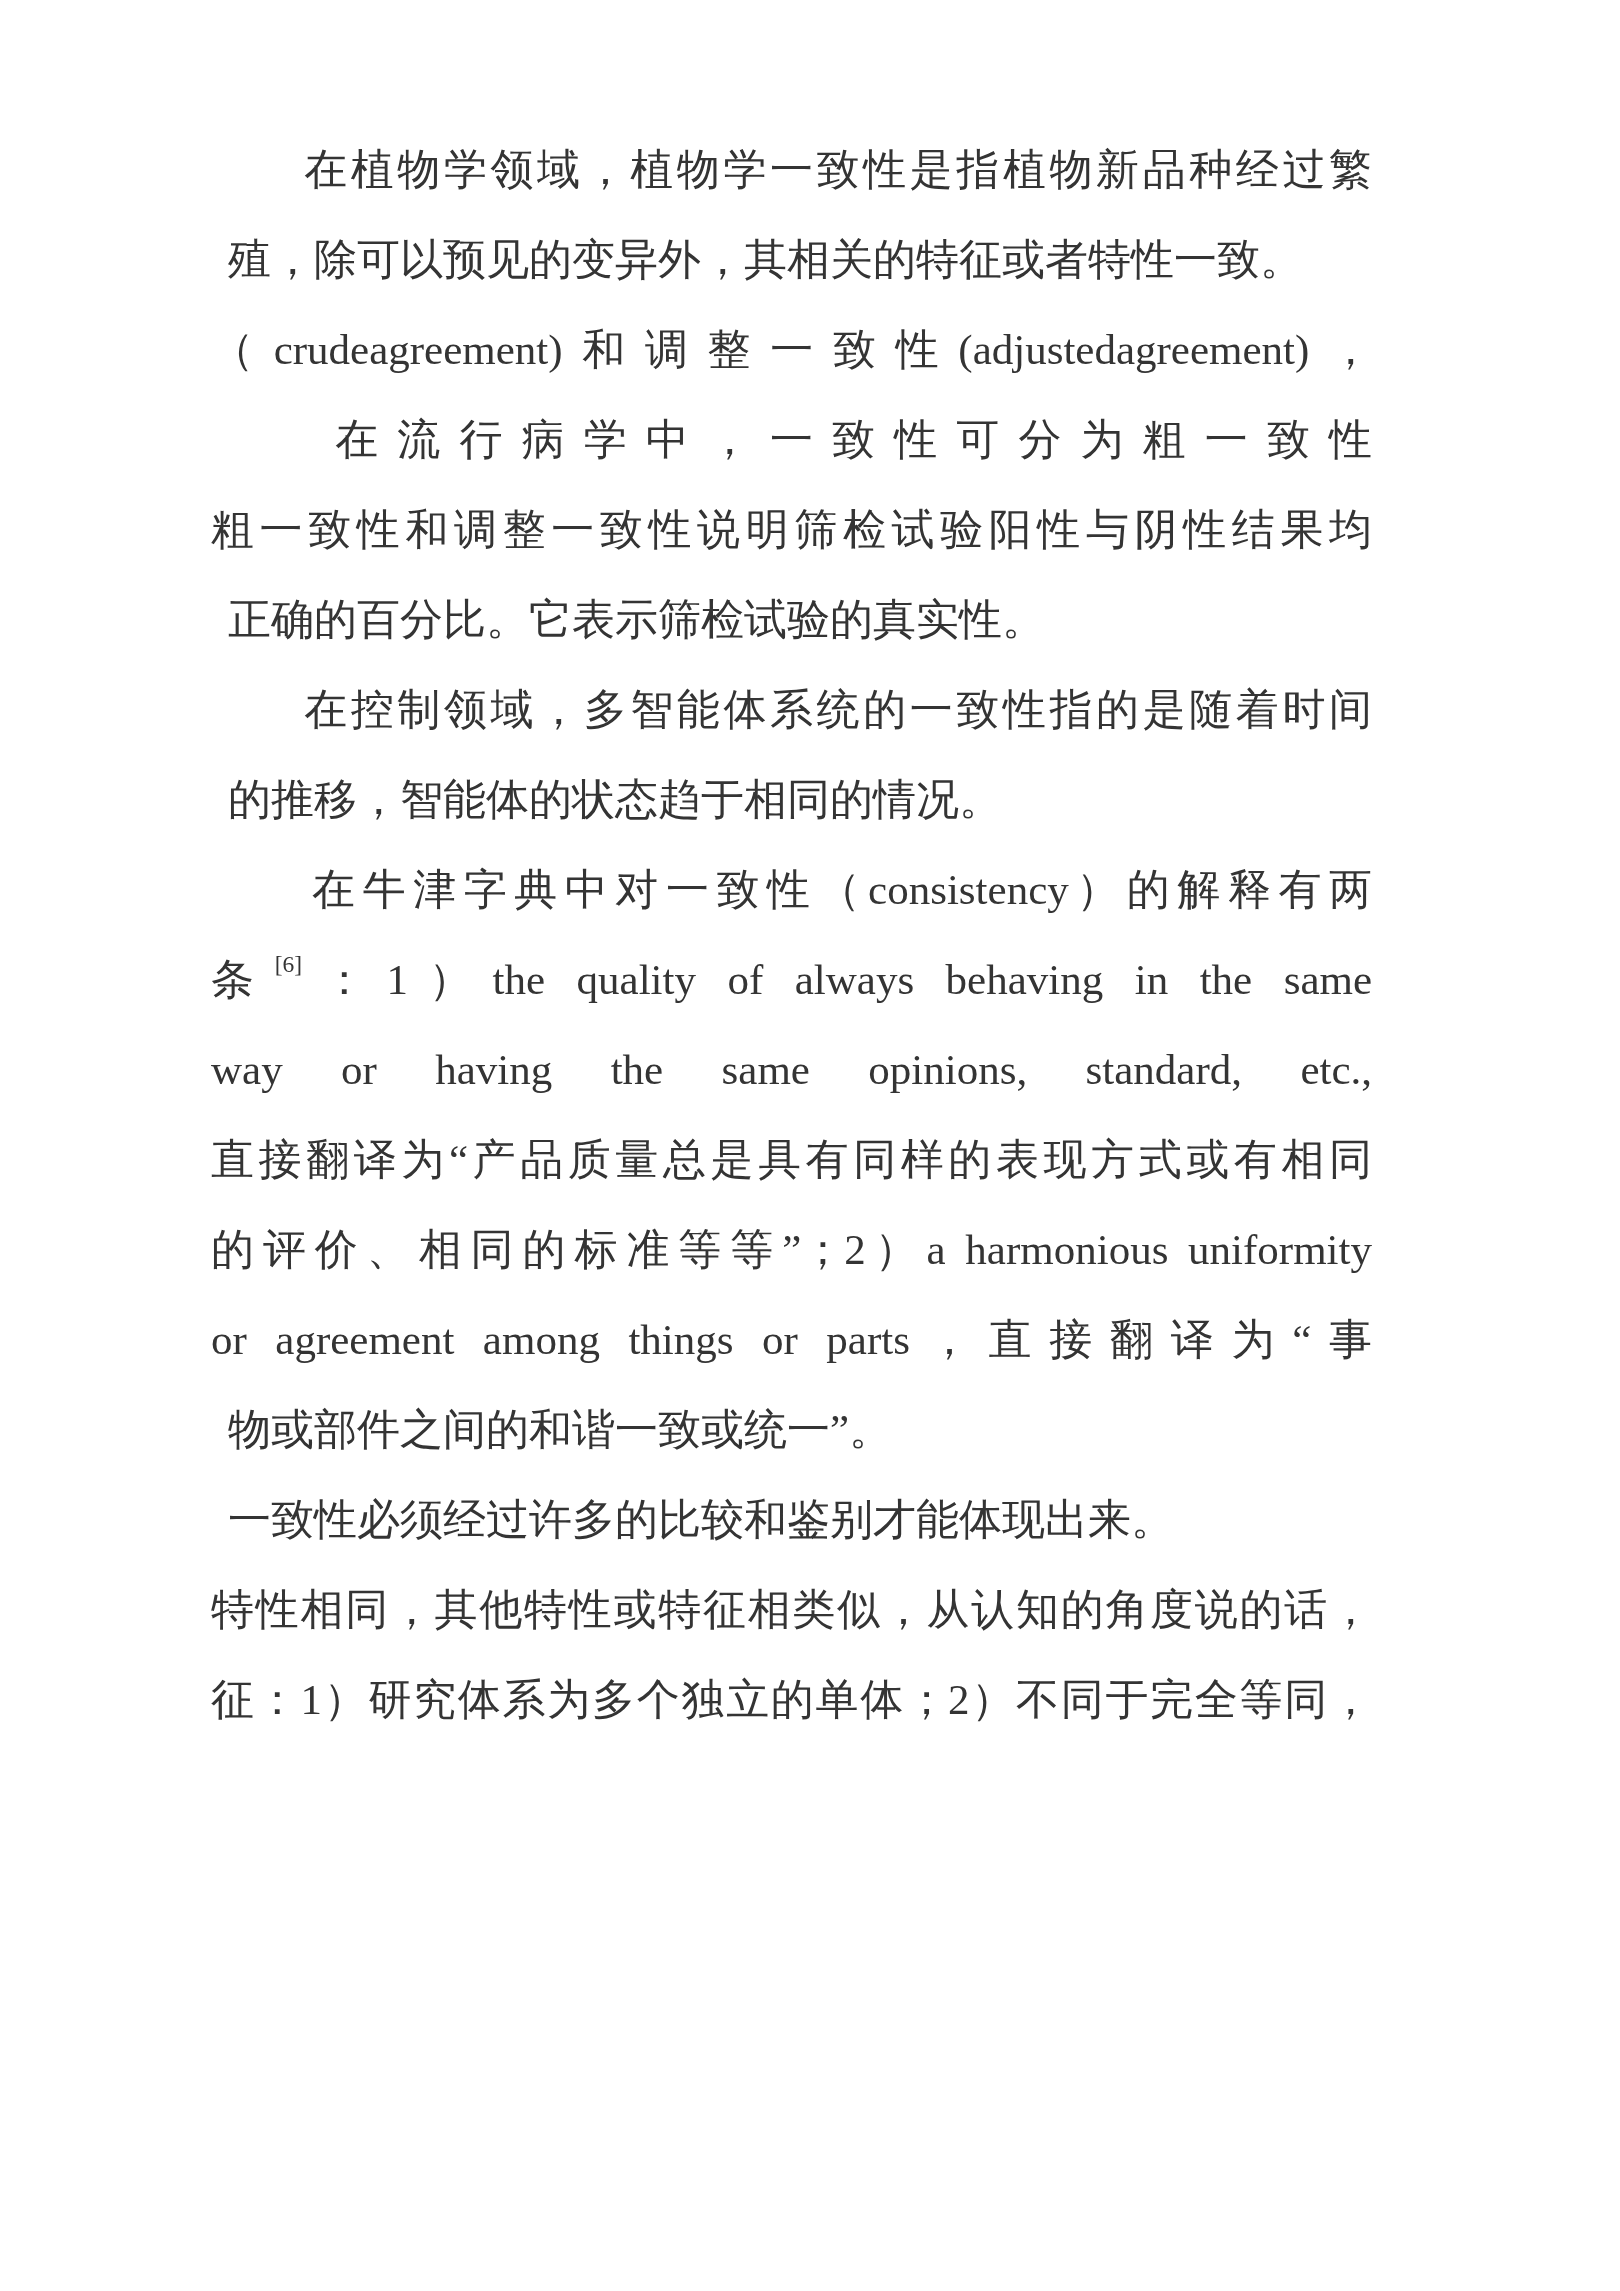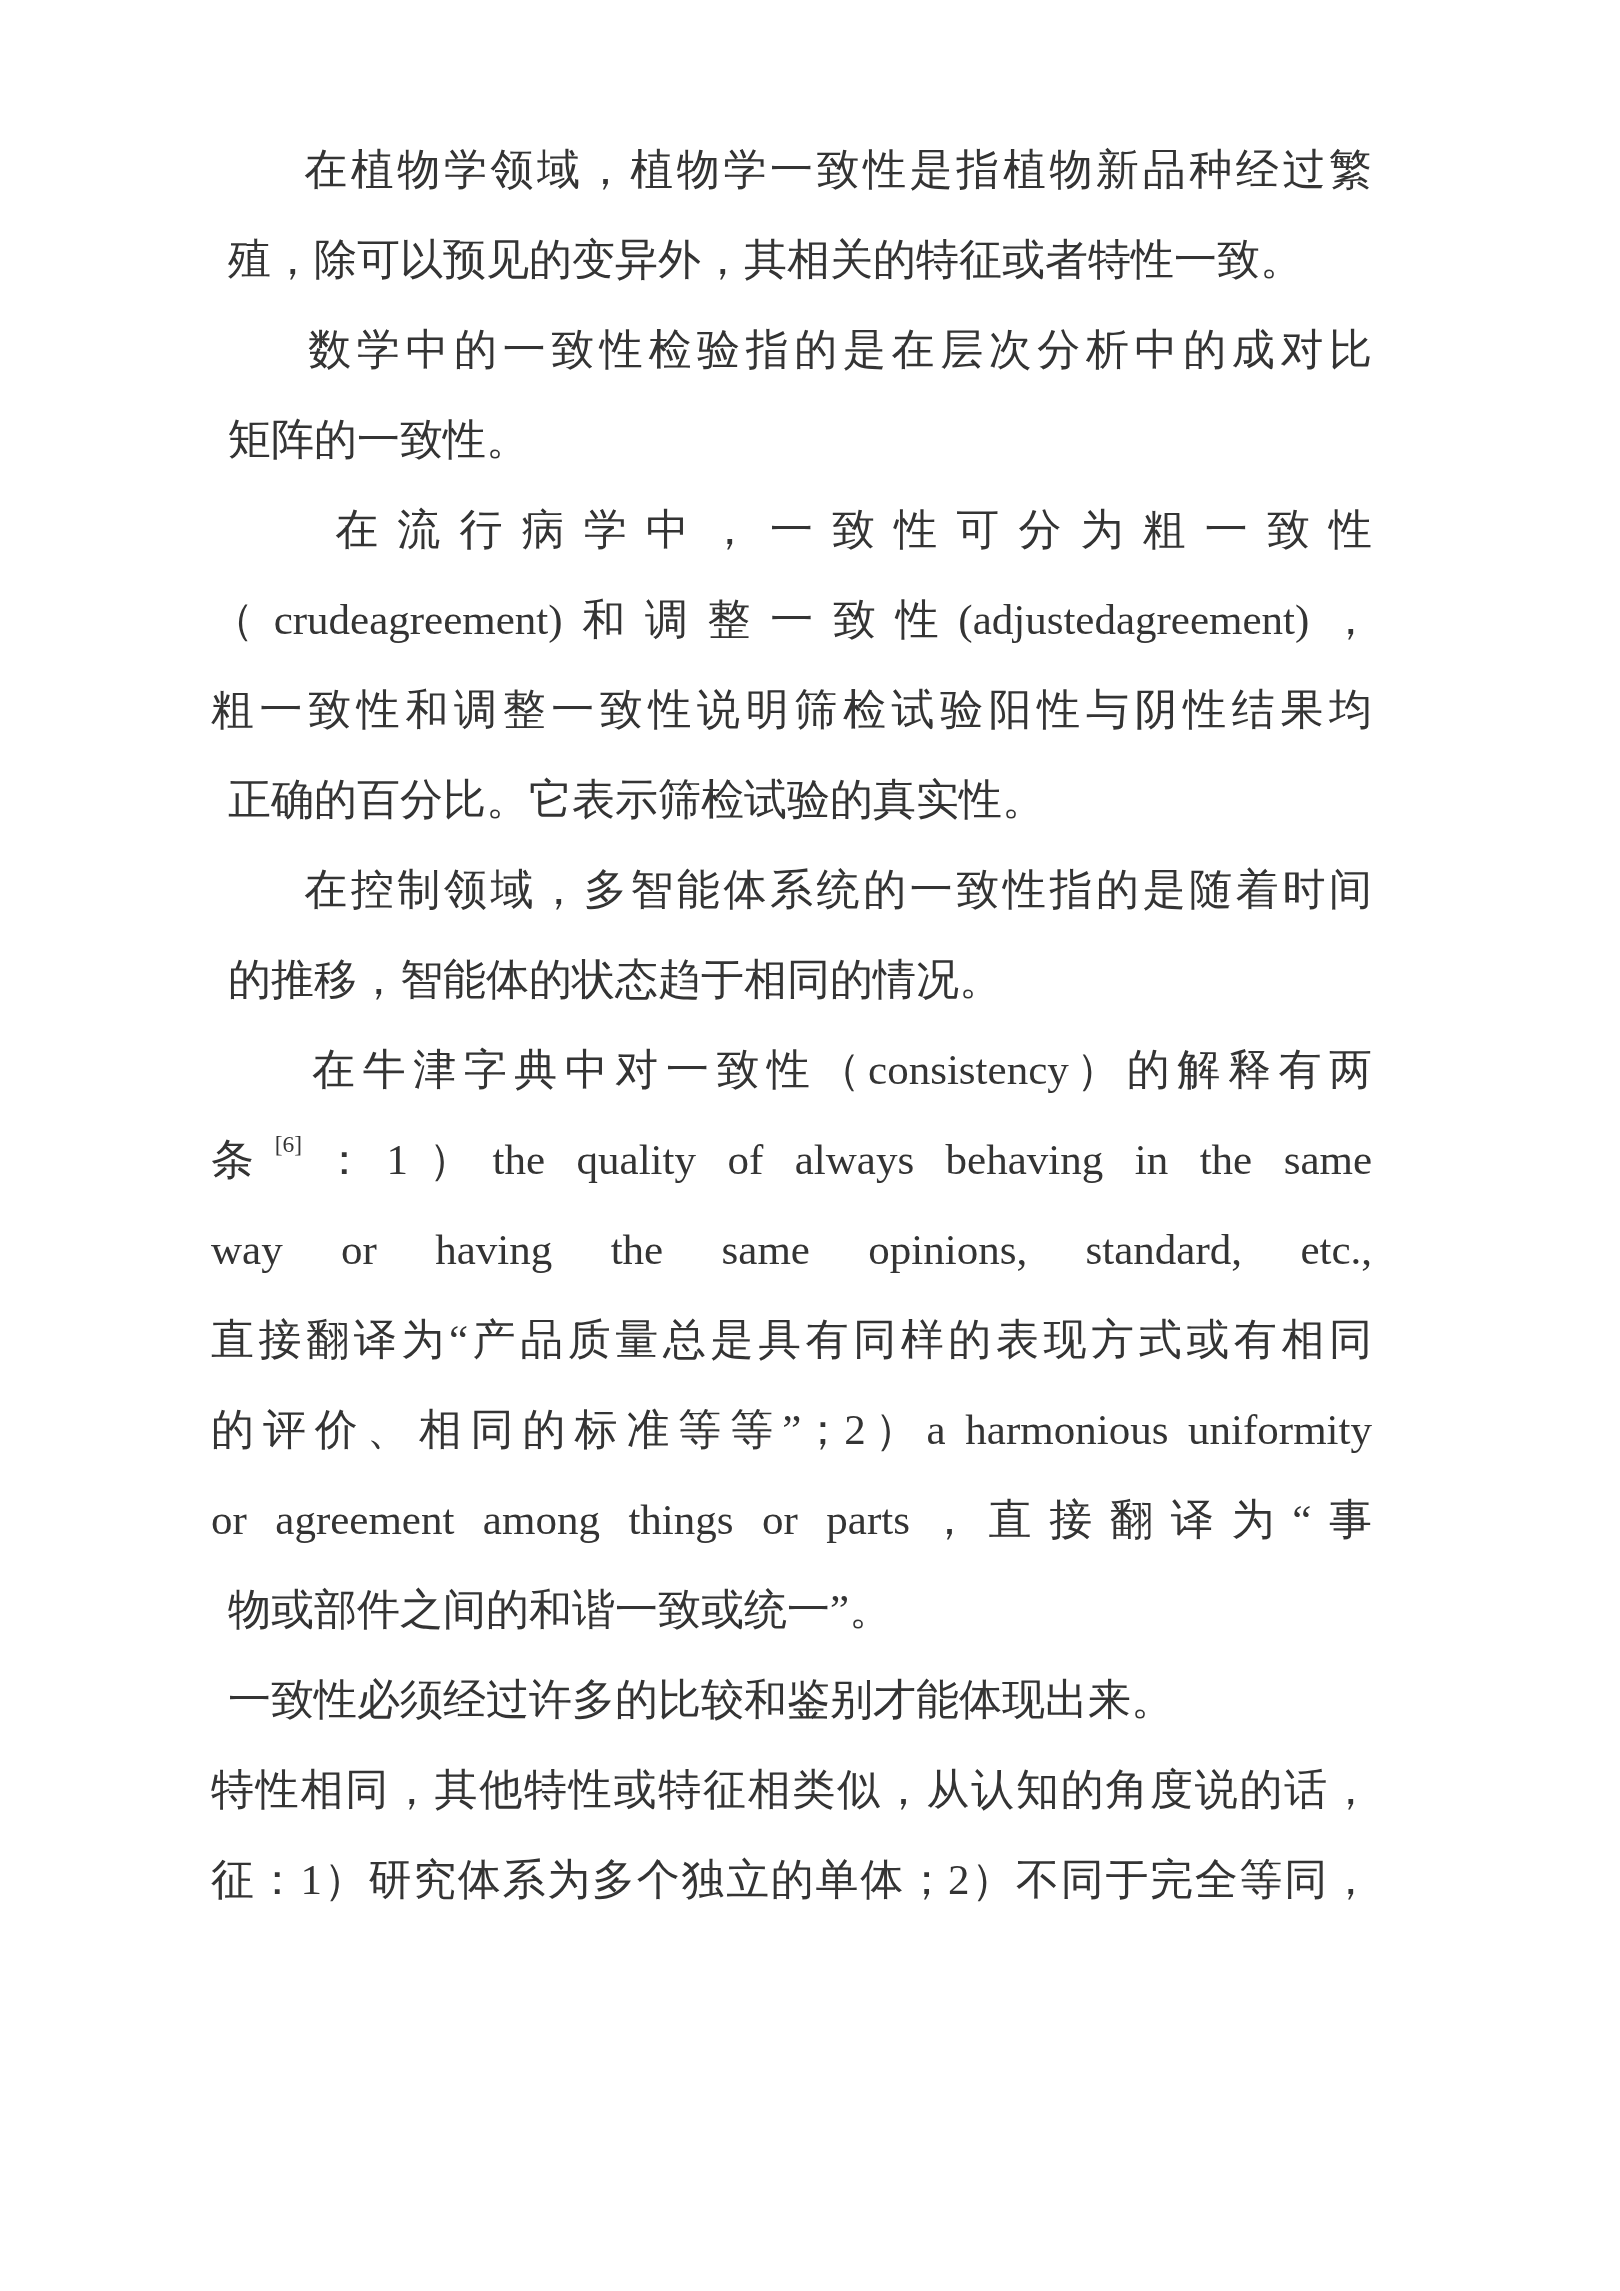--- a/index.html
+++ b/index.html
@@ -52,26 +52,22 @@
 </head>
 <body>
 
 <div class="page">
   <div class="content" style="color: rgb(52, 52, 52);">
       <div class="paragraph">
         <div class="line"><span>　　在植物学领域，植物学一致性是指植物新品种经过繁</span></div>
         <div class="line end"><span>殖，除可以预见的变异外，其相关的特征或者特性一致。</span></div>
       </div>
       <div class="paragraph">
-        <div class="line"><span>　　数学中的一致性检验指的是在层次分析中的成对比</span></div>
-        <div class="line end"><span>矩阵的一致性。</span></div>
-      </div>
-      <div class="paragraph">
+        <div class="line"><span>（crudeagreement)和调整一致性(adjustedagreement)，</span></div>
         <div class="line"><span>　　在流行病学中，一致性可分为粗一致性</span></div>
-        <div class="line"><span>（crudeagreement)和调整一致性(adjustedagreement)，</span></div>
         <div class="line"><span>粗一致性和调整一致性说明筛检试验阳性与阴性结果均</span></div>
         <div class="line end"><span>正确的百分比。它表示筛检试验的真实性。</span></div>
       </div>
       <div class="paragraph">
         <div class="line"><span>　　在控制领域，多智能体系统的一致性指的是随着时间</span></div>
         <div class="line end"><span>的推移，智能体的状态趋于相同的情况。</span></div>
       </div>
       <div class="paragraph">
         <div class="line"><span>　　在牛津字典中对一致性（consistency）的解释有两</span></div>
         <div class="line"><span>条</span><sup>[6]</sup><span>：1）the quality of always behaving in the same</span></div>

